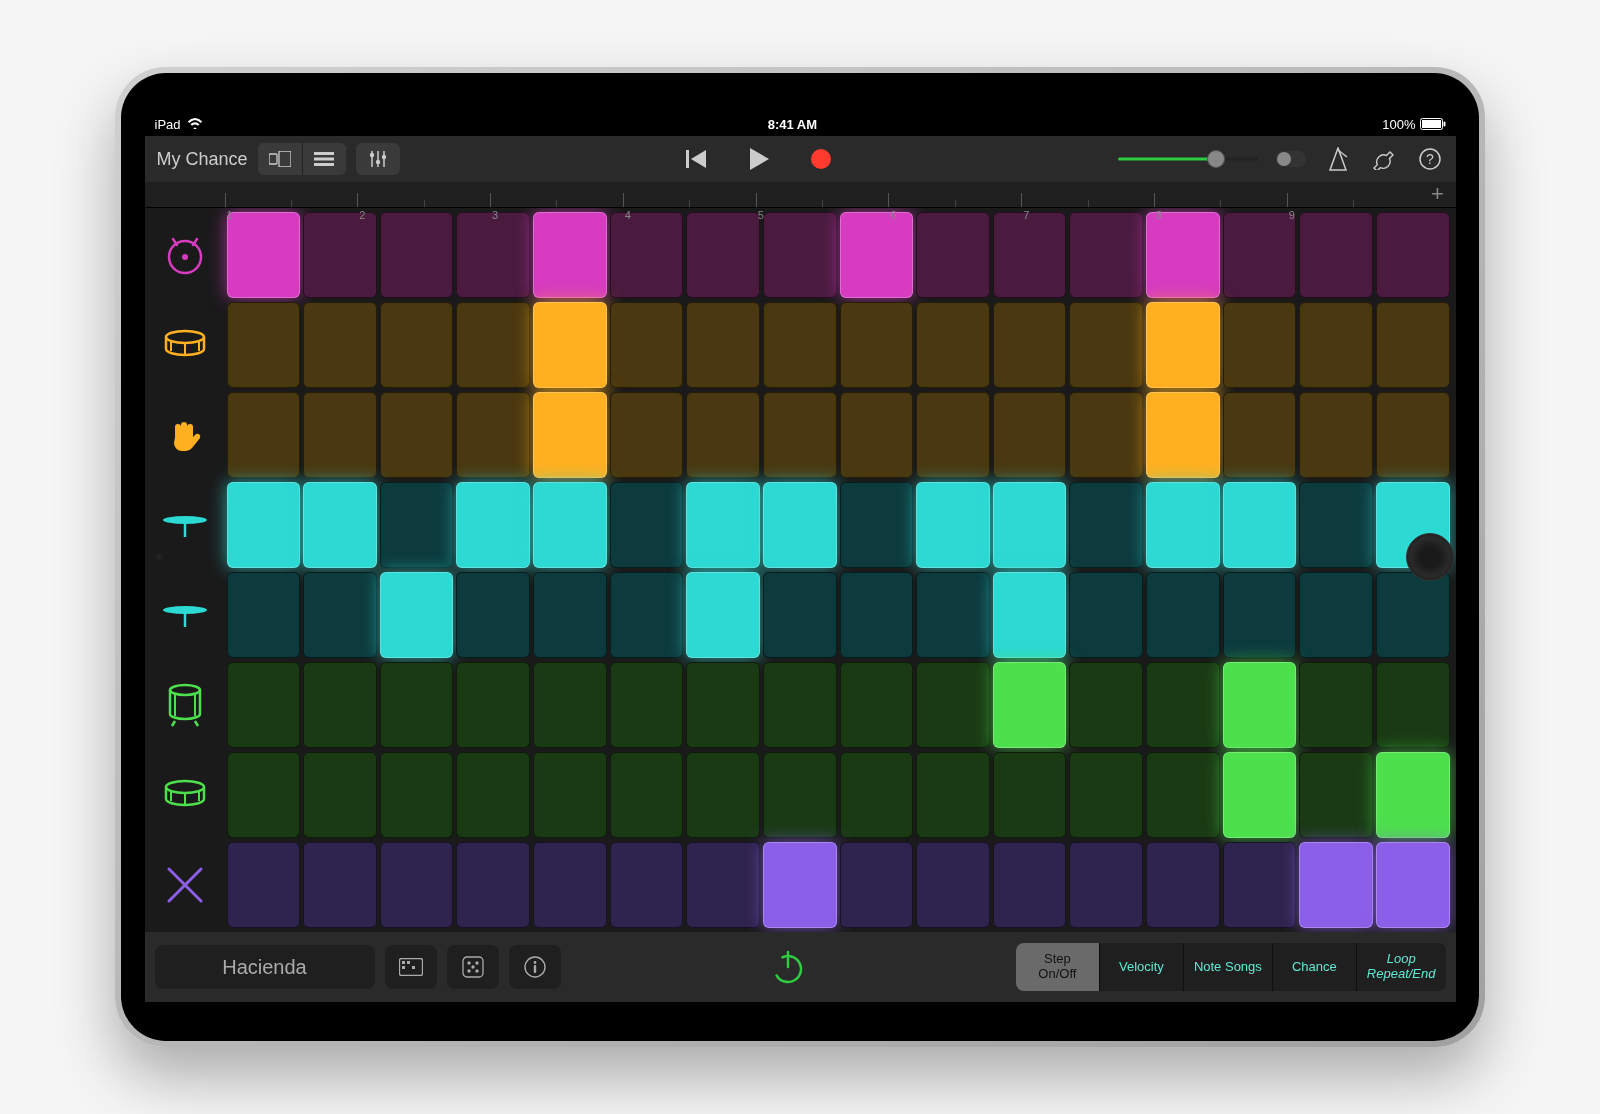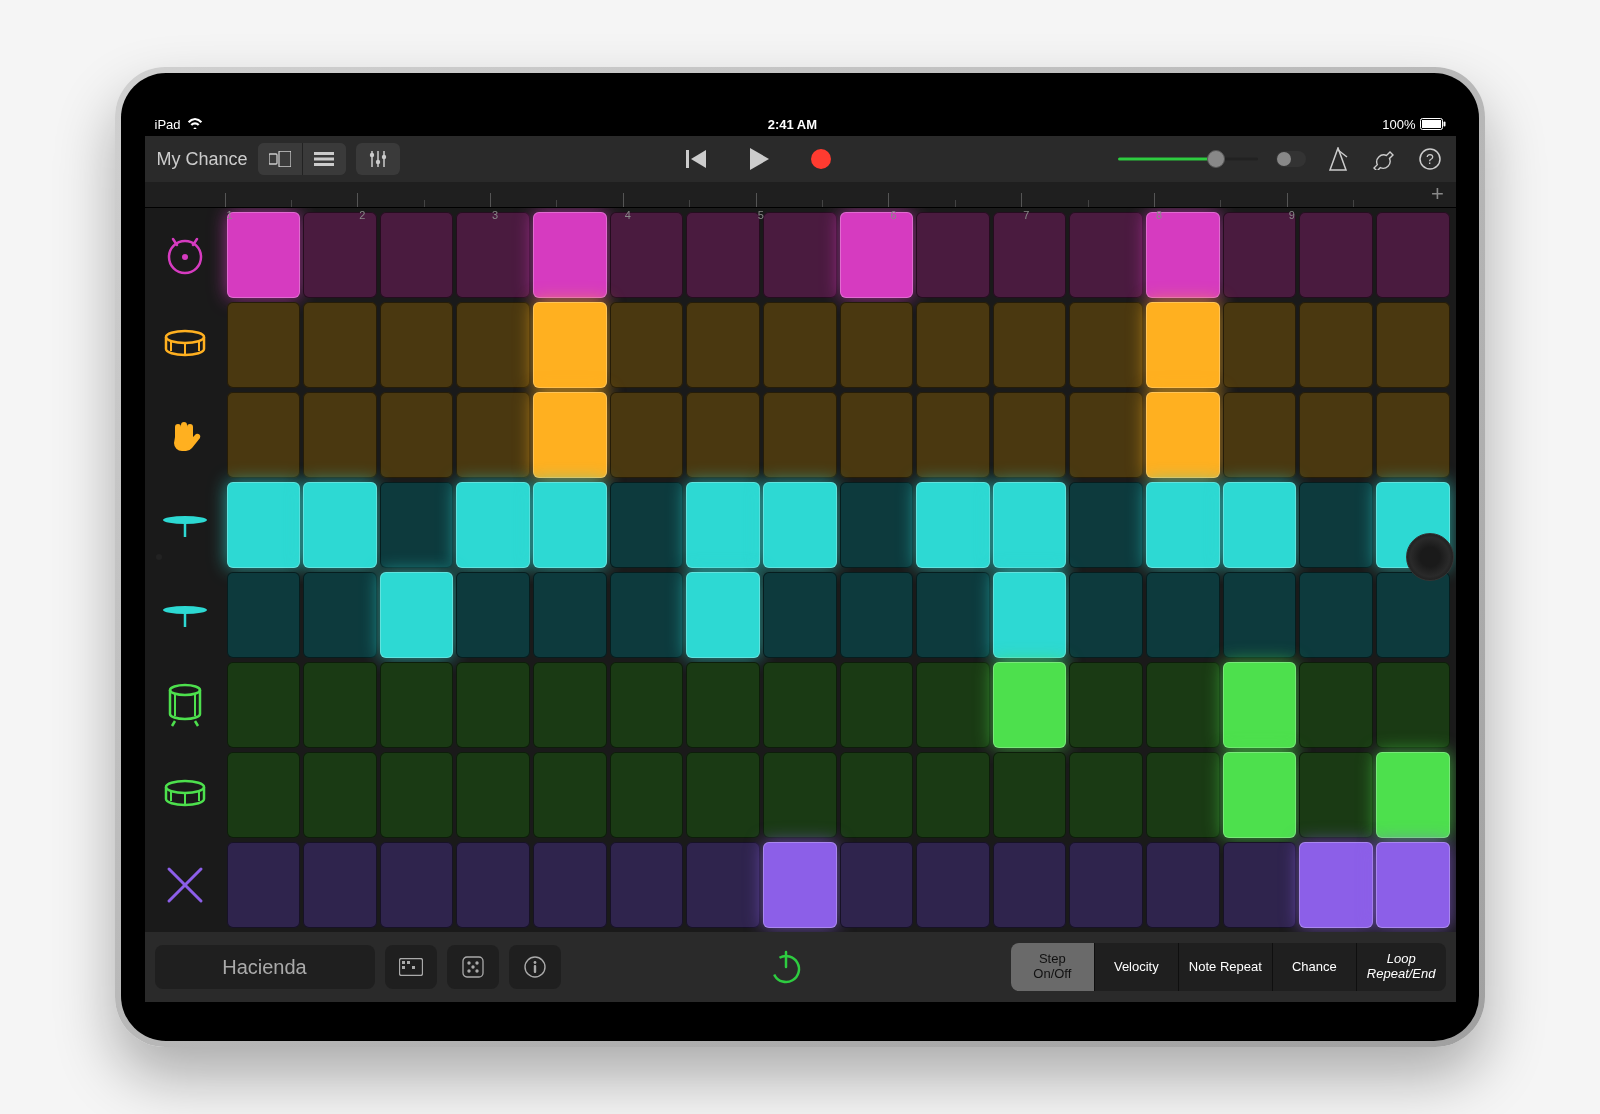--- a/index.html
+++ b/index.html
@@ -218,21 +218,21 @@
   width: 54px; height: 54px;
   display: flex; align-items: center; justify-content: center;
   color: #2ecc40; cursor: pointer;
 }
 .mode-tabs { display: flex; gap: 0; margin-left: auto; justify-content: center; }
 .mode-tab {
   height: 48px;
   min-width: 84px;
   padding: 0 10px;
   background: #1f1f1f;
-  color: #ffffff;
+  color: #5eead4;
   display: flex; flex-direction: column;
   align-items: center; justify-content: center;
   font-size: 13px;
   line-height: 1.15;
   text-align: center;
   cursor: pointer;
   border-right: 1px solid #0f0f0f;
 }
 .mode-tab.on { background: #6a6a6a; color: #111; }
 .mode-tab:last-child { border-right: none; font-style: italic; }
@@ -251,21 +251,21 @@
 
       <div class="status-bar">
         <div class="status-left">
           <span>iPad</span>
           <span class="wifi-icon">
             <svg width="16" height="12" viewBox="0 0 16 12">
                 <path fill="#fff" d="M8 10.5a1.5 1.5 0 100 3 1.5 1.5 0 000-3zM3.5 7.2l1.6 1.6A4 4 0 018 7.5a4 4 0 012.9 1.3l1.6-1.6A6.3 6.3 0 008 5.3 6.3 6.3 0 003.5 7.2zM.8 4.4l1.6 1.6A8.5 8.5 0 018 3.1a8.5 8.5 0 015.6 2.9l1.6-1.6A10.7 10.7 0 008 .9 10.7 10.7 0 00.8 4.4z"></path>
               </svg>
           </span>
         </div>
-        <div class="status-center">2:41 AM</div>
+        <div class="status-center">8:41 AM</div>
         <div class="status-right">
           <span>100%</span>
           <span class="battery-icon">
             <svg width="26" height="12" viewBox="0 0 26 12">
                 <rect x="0.5" y="0.5" width="22" height="11" rx="2" fill="none" stroke="#fff"></rect>
                 <rect x="2" y="2" width="19" height="8" fill="#fff"></rect>
                 <rect x="23.5" y="3.5" width="2" height="5" rx="1" fill="#fff"></rect>
               </svg>
           </span>
         </div>
@@ -633,21 +633,21 @@
         <div class="mode-tabs-wrap">
           <div class="mode-tabs" id="mode-tabs">
               <div class="mode-tab on">
                 <span>Step</span>
                 <span>On/Off</span>
               </div>
               <div class="mode-tab">
                 <span>Velocity</span>
               </div>
               <div class="mode-tab">
-                <span>Note Repeat</span>
+                <span>Note Songs</span>
               </div>
               <div class="mode-tab">
                 <span>Chance</span>
               </div>
               <div class="mode-tab">
                 <span>Loop</span>
                 <span>Repeat/End</span>
               </div>
             </div>
         </div>

